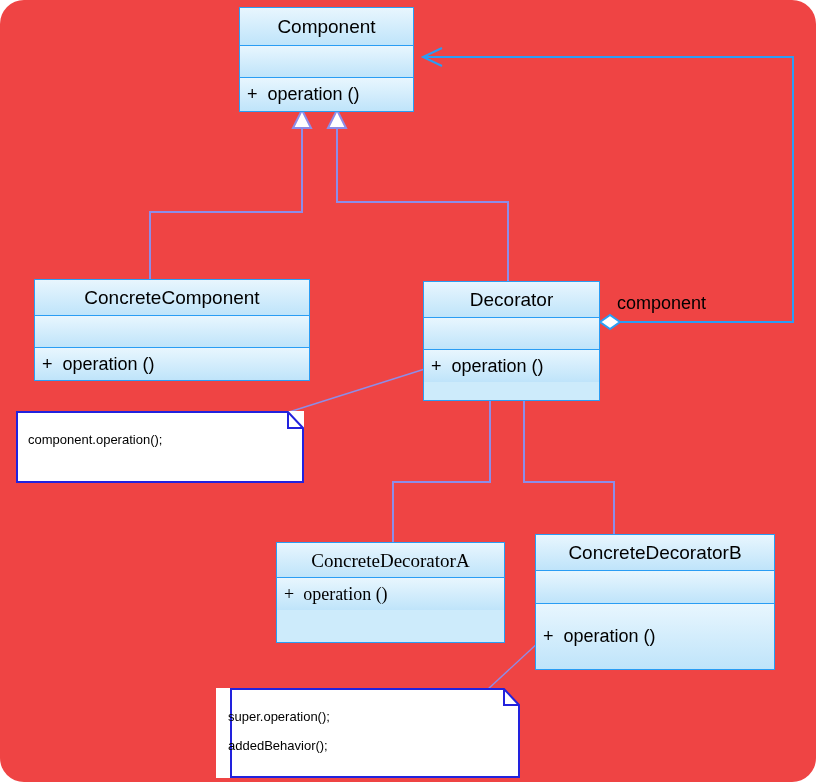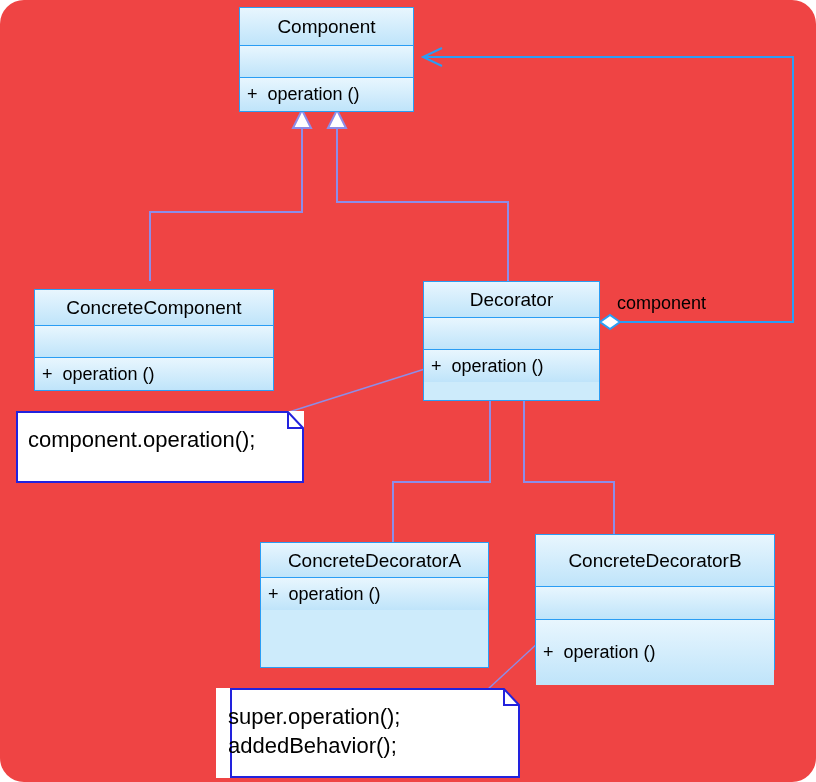--- a/index.html
+++ b/index.html
@@ -53,21 +53,21 @@
     white-space: pre;
   }
   .uml-empty { }
 
   
   .uml-note {
     position: absolute;
     box-sizing: border-box;
     background: #ffffff;
     color: #000000;
-    font-size: 22px;
+    font-size: 13px;
   }
   .uml-note .note-text {
     position: absolute;
     left: 12px;
     top: 14px;
     white-space: pre;
     line-height: 29px;
   }
   .uml-note svg { display: block; }
 
@@ -164,51 +164,51 @@
   <div class="uml-class" style="left:239px; top:7px; width:175px; height:105px;">
     <div class="uml-compartment uml-name" style="height:38px;">
       <span>Component</span>
     </div>
     <div class="uml-compartment uml-members uml-empty" style="height:32px;"></div>
     <div class="uml-compartment uml-members last" style="height:33px;">
       <div class="member">+  operation ()</div>
     </div>
   </div>
 
-  <div class="uml-class" style="left:34px; top:289px; width:240px; height:102px;">
+  <div class="uml-class" style="left:34px; top:279px; width:276px; height:102px;">
     <div class="uml-compartment uml-name" style="height:36px;">
       <span>ConcreteComponent</span>
     </div>
     <div class="uml-compartment uml-members uml-empty" style="height:32px;"></div>
     <div class="uml-compartment uml-members last" style="height:32px;">
       <div class="member">+  operation ()</div>
     </div>
   </div>
 
   <div class="uml-class" style="left:423px; top:281px; width:177px; height:120px;">
     <div class="uml-compartment uml-name" style="height:36px;">
       <span>Decorator</span>
     </div>
     <div class="uml-compartment uml-members uml-empty" style="height:32px;"></div>
     <div class="uml-compartment uml-members last" style="height:32px;">
       <div class="member">+  operation ()</div>
     </div>
   </div>
 
-  <div class="uml-class" style="left:260px; top:542px; width:229px; height:126px;">
+  <div class="uml-class" style="left:276px; top:542px; width:229px; height:101px;font-family:Liberation Serif, serif;">
     <div class="uml-compartment uml-name" style="height:35px;">
       <span>ConcreteDecoratorA</span>
     </div>
     <div class="uml-compartment uml-members last" style="height:32px;">
       <div class="member">+  operation ()</div>
     </div>
   </div>
 
   <div class="uml-class" style="left:535px; top:534px; width:240px; height:136px;">
-    <div class="uml-compartment uml-name" style="height:52px;">
+    <div class="uml-compartment uml-name" style="height:36px;">
       <span>ConcreteDecoratorB</span>
     </div>
     <div class="uml-compartment uml-members uml-empty" style="height:33px;"></div>
     <div class="uml-compartment uml-members last" style="height:65px;">
       <div class="member">+  operation ()</div>
     </div>
   </div>
 
   <div class="uml-note" style="left:16px; top:411px; width:288px; height:72px;">
     <svg width="288" height="72" viewBox="0 0 288 72" xmlns="http://www.w3.org/2000/svg">

